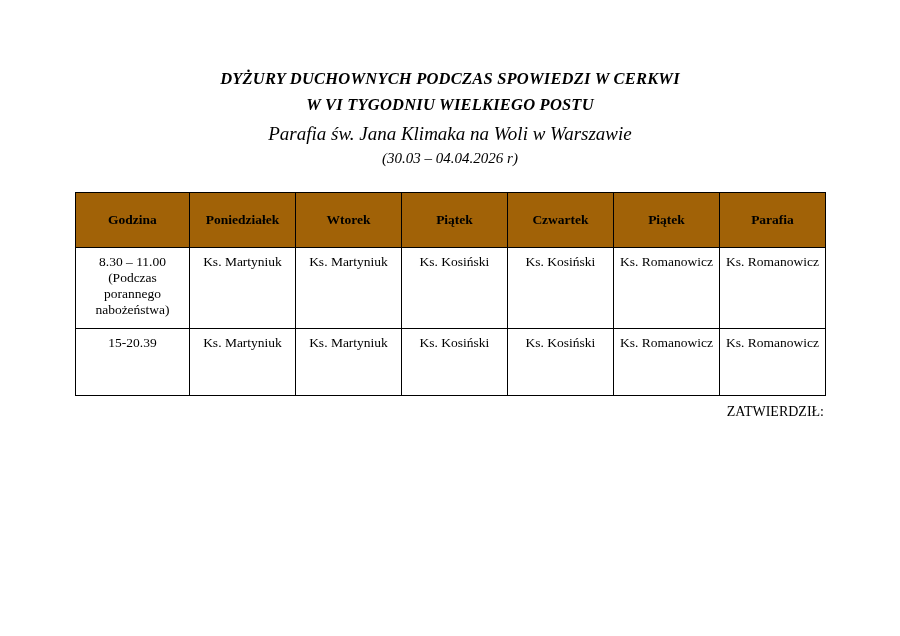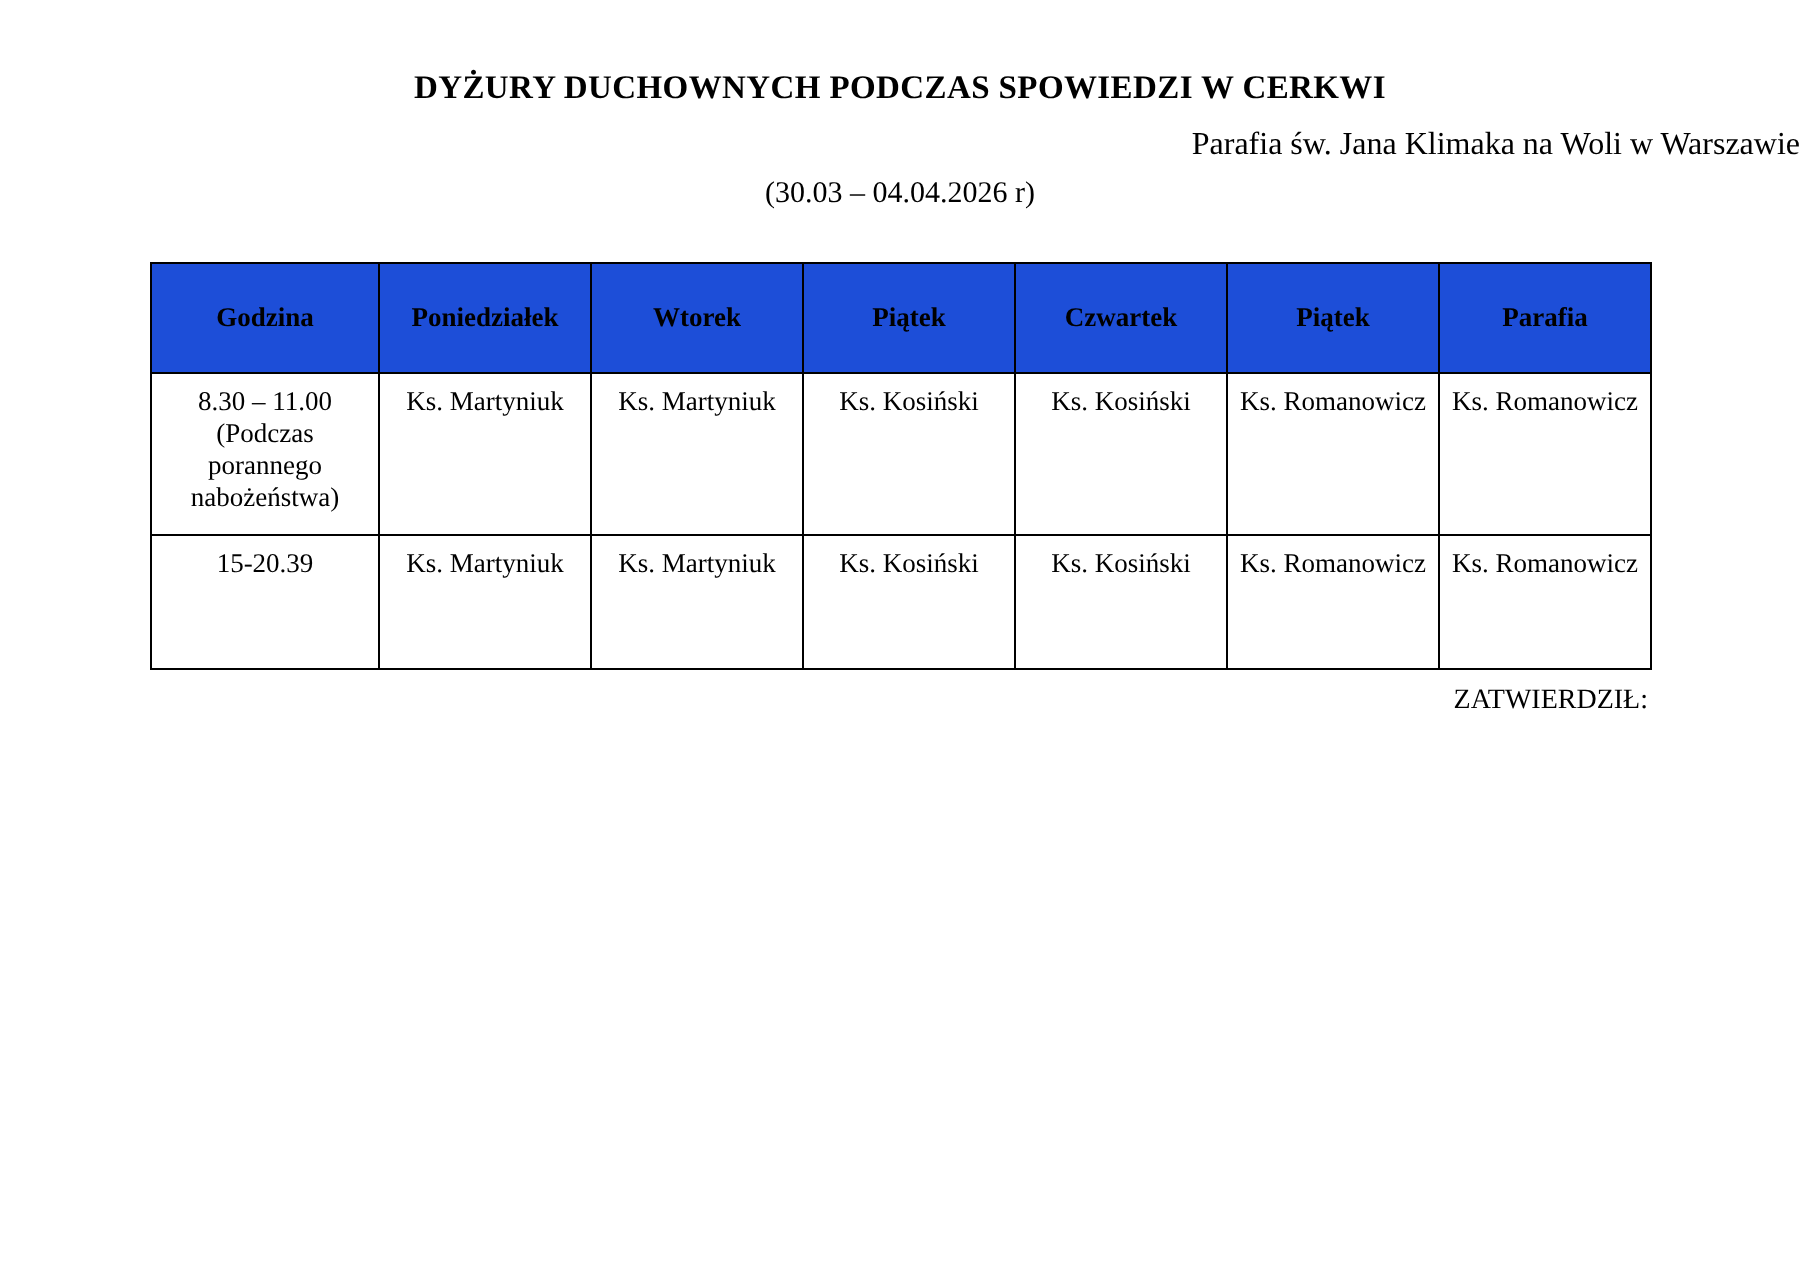--- a/index.html
+++ b/index.html
@@ -16,34 +16,34 @@
   }
   .page {
     position: relative;
     width: 900px;
     height: 636px;
     box-sizing: border-box;
     padding: 0;
   }
   .title-block {
     text-align: center;
-    padding-top: 31px;
+    padding-top: 66px;
+    font-style: italic;
   }
   .title-line-1,
   .title-line-2 {
     font-size: 16.5px;
     font-weight: bold;
     letter-spacing: 0.2px;
     line-height: 26px;
   }
   .subtitle-1 {
-    font-size: 16px;
+    font-size: 19px;
     line-height: 24px;
     margin-top: 4px;
-    text-align: right;
   }
   .subtitle-2 {
     font-size: 15px;
     line-height: 24px;
   }
   .table-wrap {
     margin: 22px auto 0 auto;
     width: 750px;
   }
   table.schedule {
@@ -54,21 +54,21 @@
   table.schedule th,
   table.schedule td {
     border: 1px solid #000000;
     font-size: 13.5px;
     font-family: "Liberation Serif", serif;
     vertical-align: top;
     padding: 6px 4px 6px 4px;
     text-align: center;
   }
   table.schedule thead th {
-    background: #1d4ed8;
+    background: #a16207;
     font-weight: bold;
     height: 42px;
     vertical-align: middle;
     font-size: 13.5px;
   }
   table.schedule td.hour {
     line-height: 16px;
   }
   table.schedule td.name {
     line-height: 16px;
@@ -86,20 +86,21 @@
     padding-right: 2px;
   }
 </style>
 </head>
 <body>
 
 <div class="page">
 
   <div class="title-block">
     <div class="title-line-1">DYŻURY DUCHOWNYCH PODCZAS SPOWIEDZI W CERKWI</div>
+    <div class="title-line-2">W VI TYGODNIU WIELKIEGO POSTU</div>
     <div class="subtitle-1">Parafia św. Jana Klimaka na Woli w Warszawie</div>
     <div class="subtitle-2">(30.03 – 04.04.2026 r)</div>
   </div>
 
   <div class="table-wrap">
     <table class="schedule">
       <colgroup>
         <col class="c-hour">
         <col class="c-day">
         <col class="c-day">

